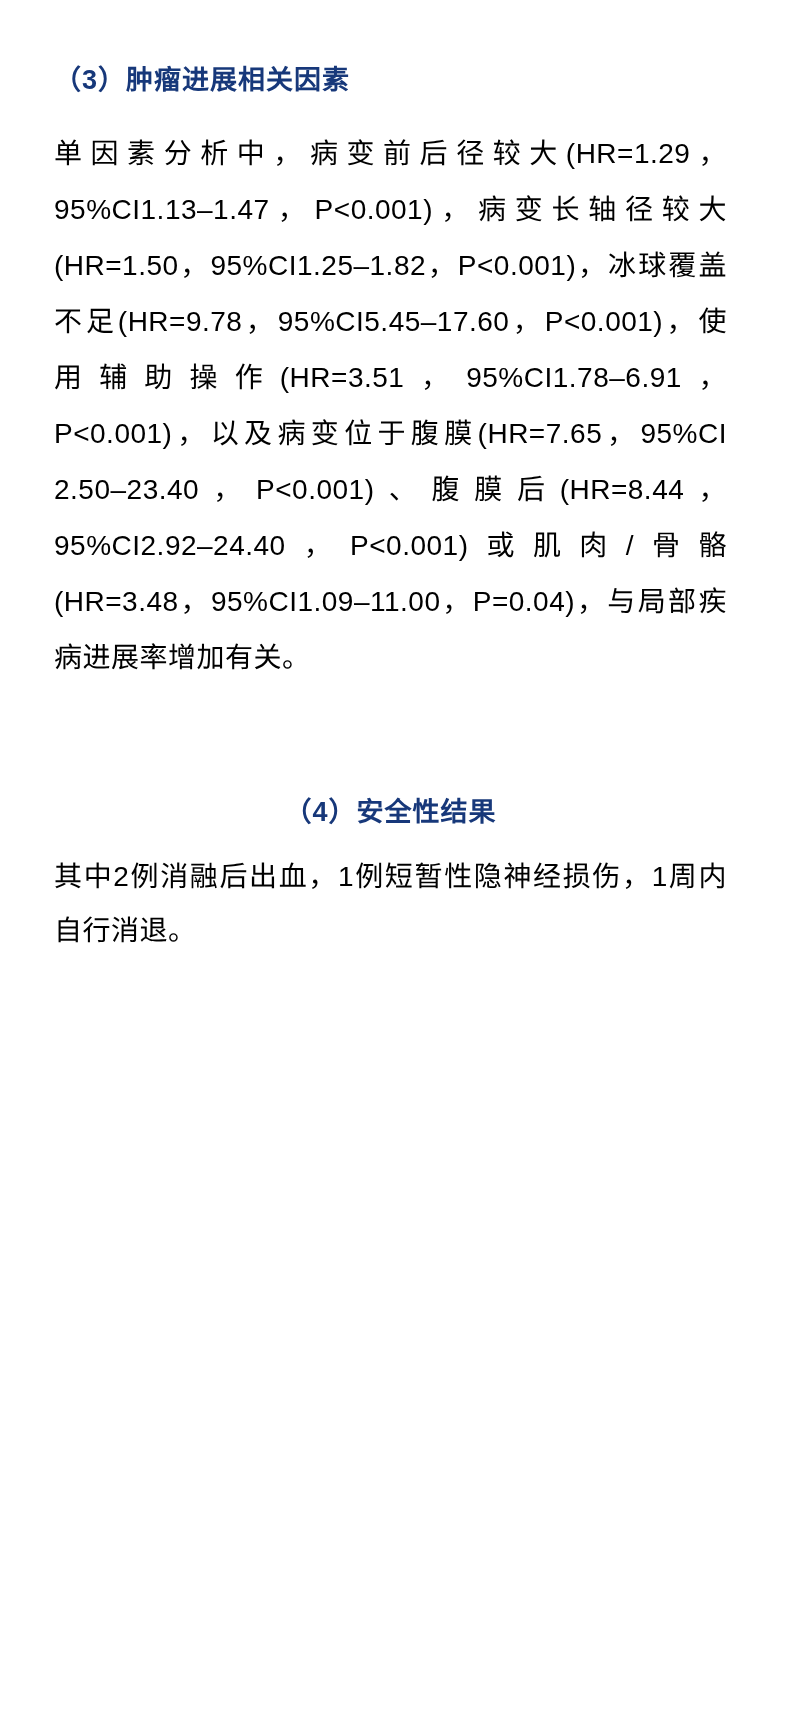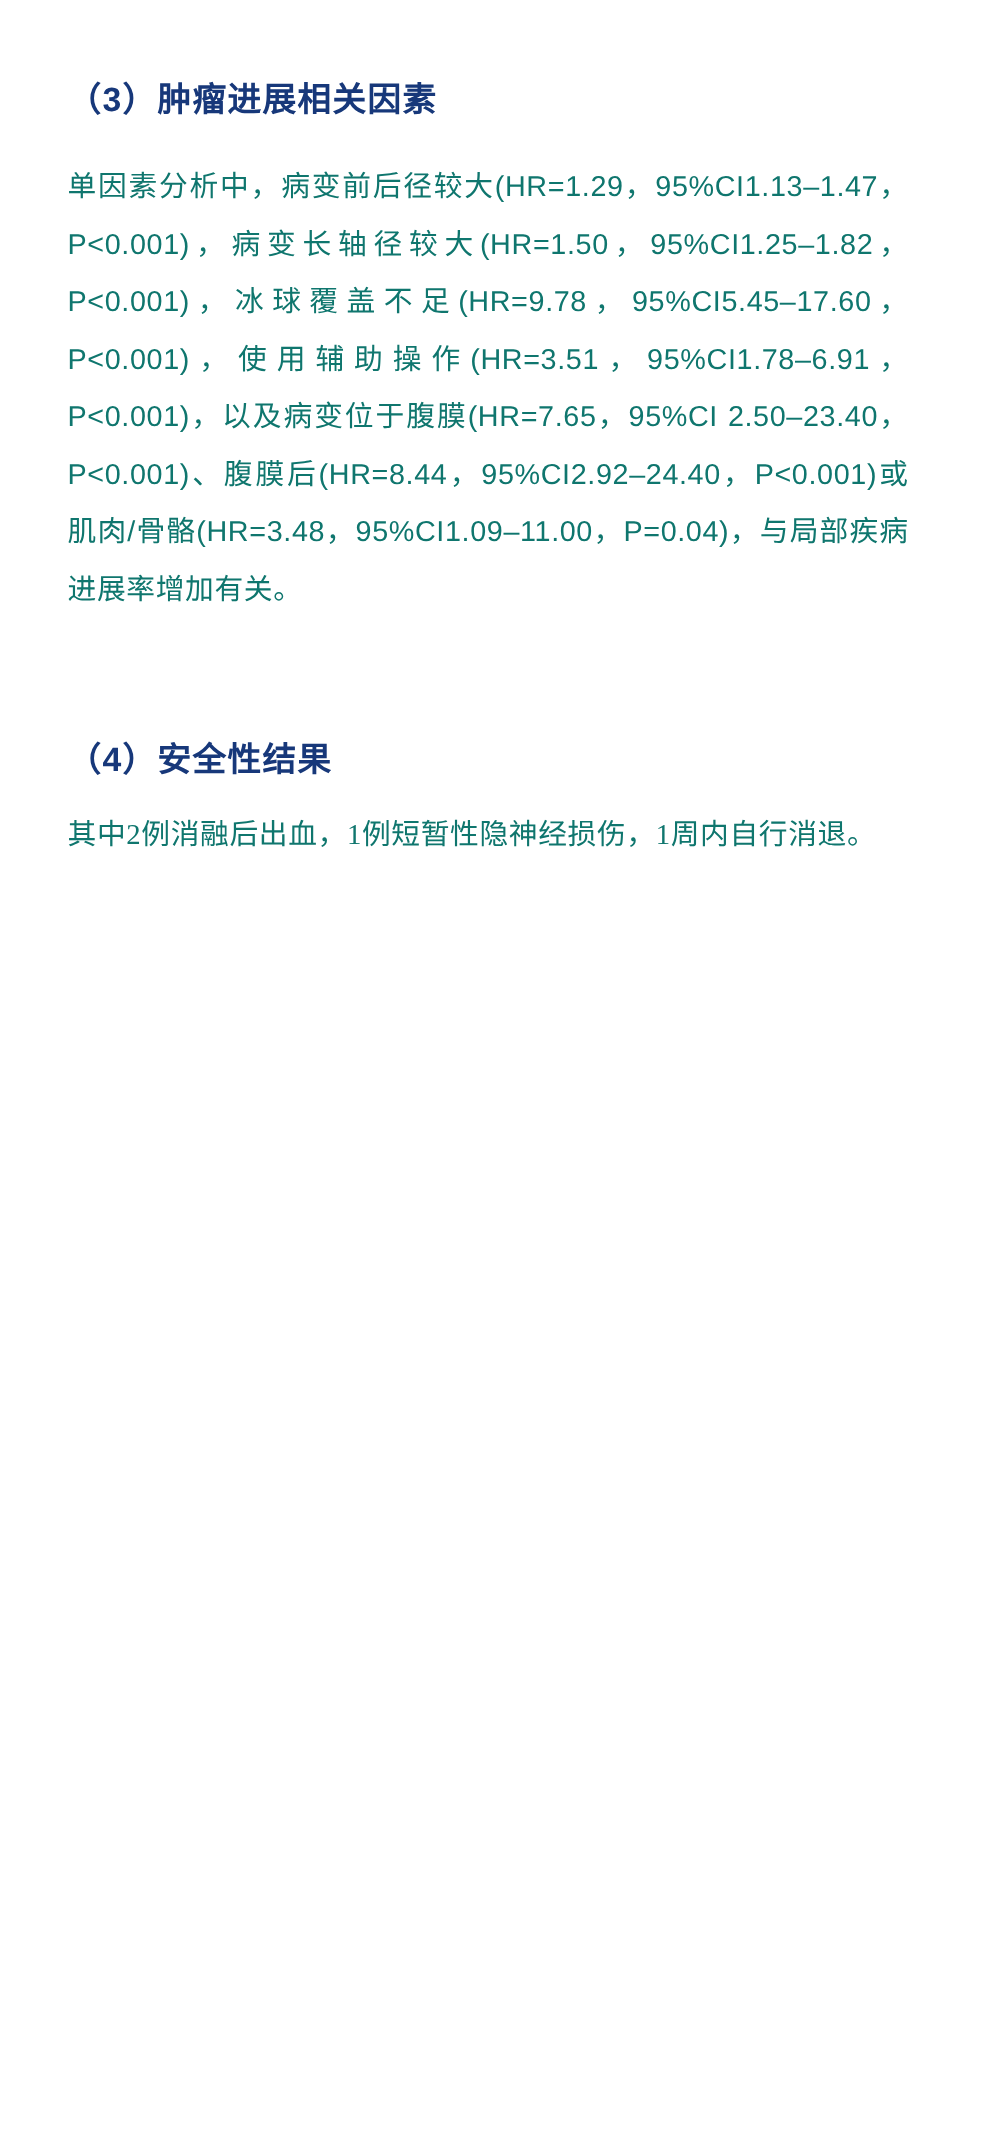--- a/index.html
+++ b/index.html
@@ -26,41 +26,41 @@
   }
   .section-heading {
     color: #17387a;
     font-size: 27px;
     font-weight: bold;
     letter-spacing: 1px;
     margin: 14px 0 26px 0;
     line-height: 1.4;
   }
   .para {
-    font-size: 23px;
+    font-size: 28px;
     line-height: 2.0;
-    color: #0f766e;
+    color: #000000;
     text-align: justify;
     letter-spacing: 0.5px;
     margin: 0 0 0 0;
     text-justify: inter-ideograph;
   }
   .para + .para {
     margin-top: 42px;
   }
   .gap-large {
     height: 96px;
   }
   .heading-2 {
-    margin-top: 0;
+    margin-top: 12px;
     margin-bottom: 18px;
+    text-align: center;
   }
   .para-tight {
     line-height: 1.95;
-    font-family: Liberation Serif, serif;
   }
 </style>
 </head>
 <body>
 
 <div class="page">
 
   <div class="section">
     <h2 class="section-heading">（3）肿瘤进展相关因素</h2>
     <p class="para">单因素分析中，病变前后径较大(HR=1.29，95%CI1.13–1.47，P&lt;0.001)，病变长轴径较大(HR=1.50，95%CI1.25–1.82，P&lt;0.001)，冰球覆盖不足(HR=9.78，95%CI5.45–17.60，P&lt;0.001)，使用辅助操作(HR=3.51，95%CI1.78–6.91，P&lt;0.001)，以及病变位于腹膜(HR=7.65，95%CI 2.50–23.40，P&lt;0.001)、腹膜后(HR=8.44，95%CI2.92–24.40，P&lt;0.001)或肌肉/骨骼(HR=3.48，95%CI1.09–11.00，P=0.04)，与局部疾病进展率增加有关。</p>

